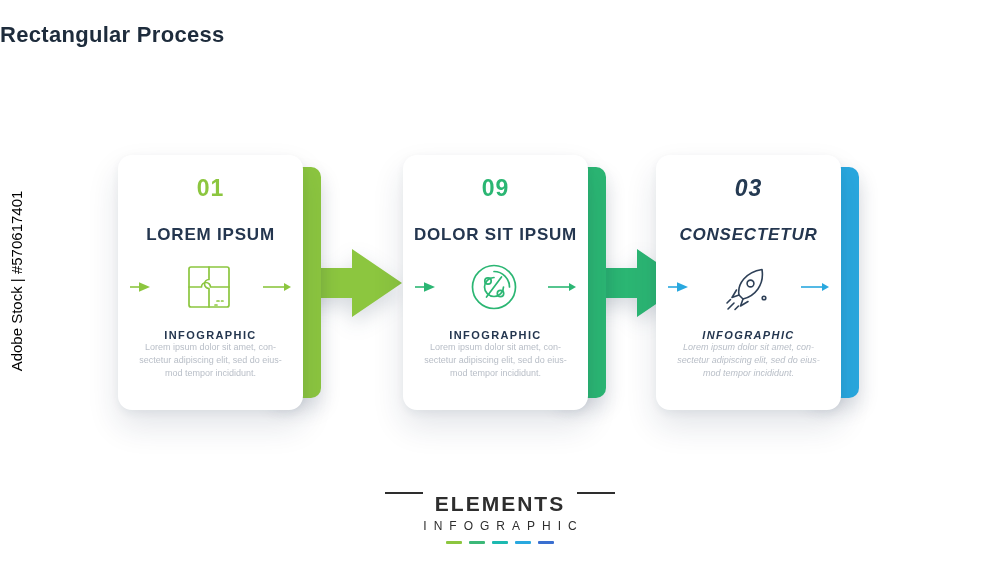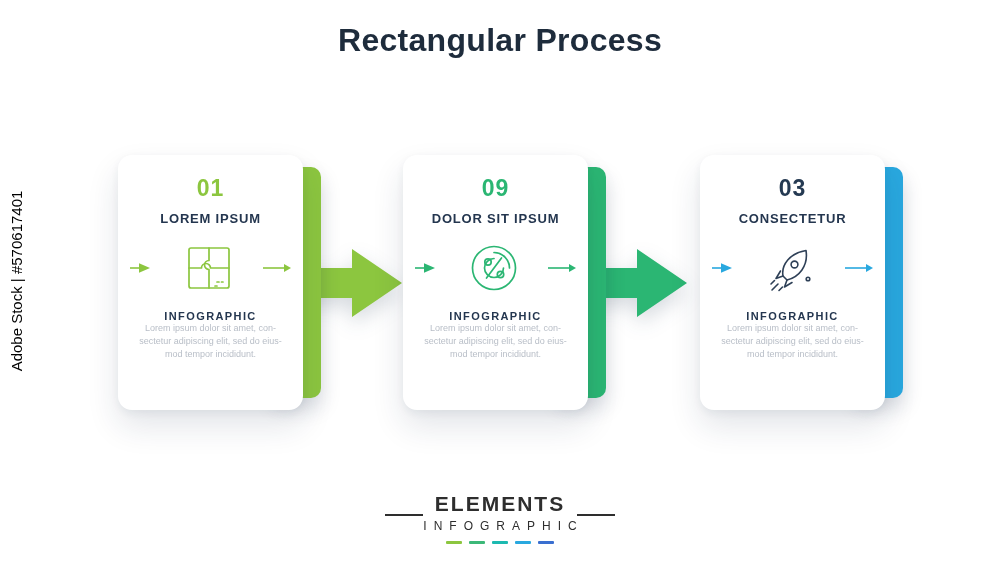--- a/index.html
+++ b/index.html
@@ -1,56 +1,56 @@
 <!DOCTYPE html>
 <html><head>
 <meta charset="utf-8">
 <style>
   * { margin:0; padding:0; box-sizing:border-box; }
   body { font-family:"Liberation Sans", sans-serif; background:#ffffff; }
   .canvas { position:relative; width:1000px; height:563px; background:#ffffff; overflow:hidden; }
 
-  .title { position:absolute; top:22px; left:0; width:100%; text-align:center;
-           font-size:32px; font-weight:bold; color:#1e2c3c; letter-spacing:.3px; }
+  .title { position:absolute; top:22px; left:0; width:100%; text-align:left;
+           font-size:22px; font-weight:bold; color:#1e2c3c; letter-spacing:.3px; }
 
   .watermark { position:absolute; left:16px; top:281px;
                transform:translate(-50%,-50%) rotate(-90deg);
                white-space:nowrap; font-size:15px; color:#000; }
 
   .card-wrap { position:absolute; width:185px; height:255px; z-index:2; }
   .cw1 { left:118px; top:155px; }
   .cw2 { left:403px; top:155px; }
-  .cw3 { left:700px; top:155px; }
+  .cw3 { left:656px; top:155px;font-style:italic; }
 
   .tab { position:absolute; top:12px; bottom:12px; right:-18px; width:48px;
          border-radius:10px; background:var(--accent);
          box-shadow:0 10px 20px rgba(20,40,70,.18); }
 
   .card { position:absolute; inset:0; background:#ffffff; border-radius:14px;
           box-shadow:0 16px 32px rgba(25,45,75,.12), 0 3px 8px rgba(25,45,75,.06);
           display:flex; flex-direction:column; align-items:center; text-align:center; }
 
   .num { margin-top:20px; font-size:23px; font-weight:bold; letter-spacing:1px; color:var(--num); }
-  .card-title { margin-top:9px; font-size:13px; font-weight:bold; letter-spacing:.8px; color:#24364f; }
+  .card-title { margin-top:23px; font-size:17px; font-weight:bold; letter-spacing:.8px; color:#24364f; }
   .icon-row { margin-top:10px; width:100%; height:64px; display:flex; align-items:center;
               justify-content:space-between; padding:0 12px; }
   .mini { color:var(--accent); flex:0 0 auto; }
   .step-icon { color:var(--icon); flex:0 0 auto; }
   .sub { margin-top:10px; font-size:11px; font-weight:bold; letter-spacing:1.4px; color:#24364f; }
   .body-text { padding:0 14px; font-size:9px; line-height:1.45;
                color:#b8bec7; white-space:pre-line; }
 
   .big-arrow { position:absolute; top:244px; z-index:1;
                filter:drop-shadow(0 8px 10px rgba(30,50,80,.18)); }
   .ba1 { left:292px; }
   .ba2 { left:577px; }
 
   .footer { position:absolute; left:0; top:492px; width:100%;
             display:flex; flex-direction:column; align-items:center; }
-  .brand-top { display:flex; align-items:flex-end; gap:12px; }
+  .brand-top { display:flex; align-items:flex-start; gap:12px; }
   .brand-top .rule { width:38px; height:2px; background:#2e2e2e; }
   .brand-name { font-size:21px; font-weight:bold; letter-spacing:2px; color:#2e2e2e; }
   .brand-sub { margin-top:3px; font-size:12px; letter-spacing:7px; color:#2e2e2e; padding-left:7px; }
   .dashes { margin-top:8px; display:flex; gap:7px; }
   .dash { width:16px; height:3px; border-radius:1px; }
 </style>
 </head>
 <body>
 
 <div class="canvas">

